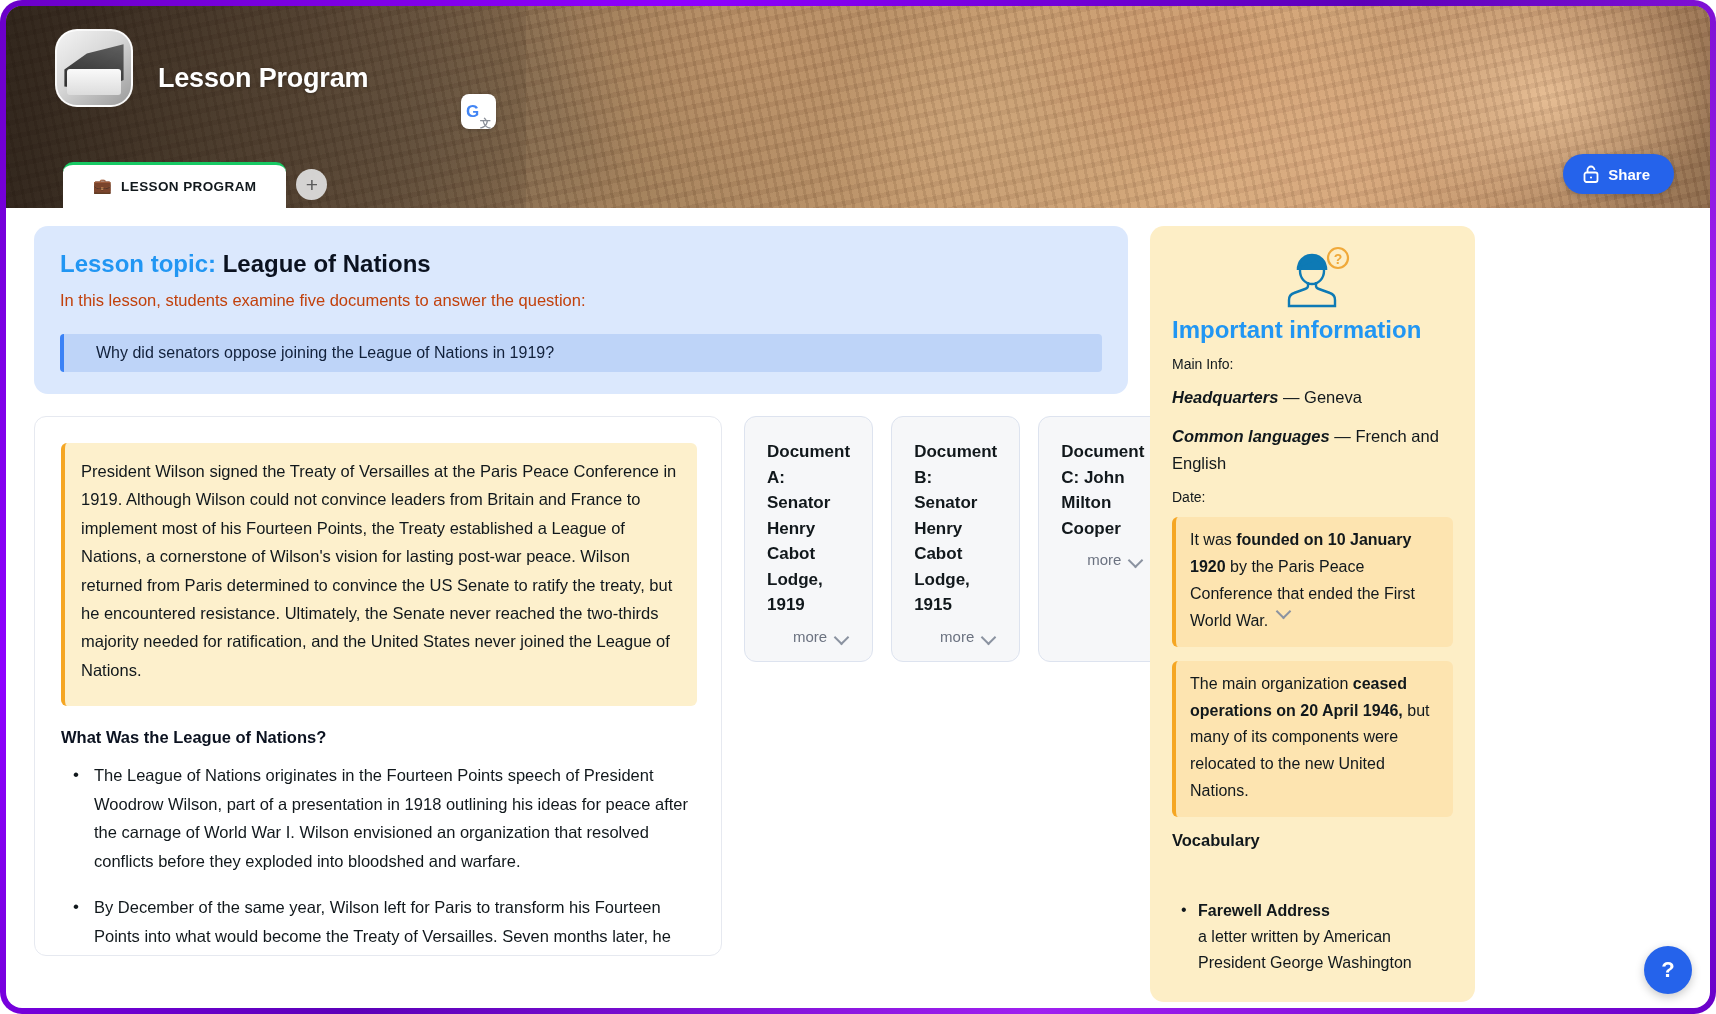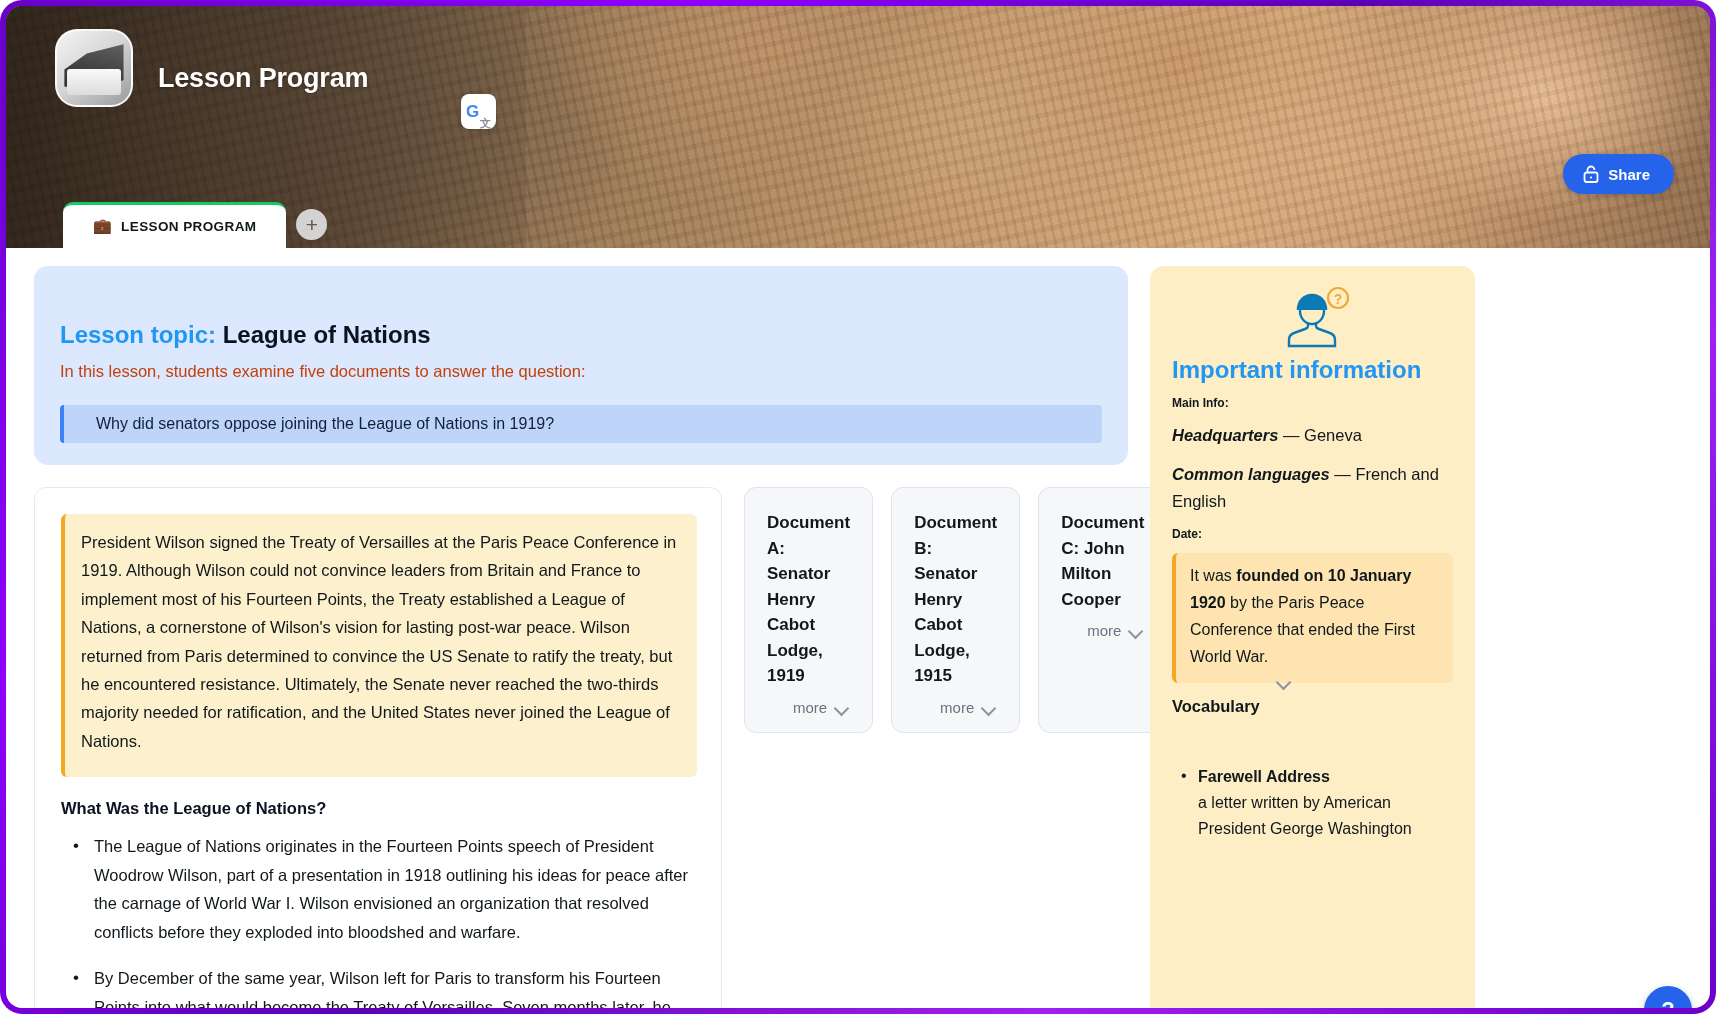--- a/index.html
+++ b/index.html
@@ -23,21 +23,21 @@
     height: 100%;
     background: #ffffff;
     border-radius: 16px;
     overflow: hidden;
     position: relative;
   }
 
   
   .banner {
     position: relative;
-    height: 242px;
+    height: 202px;
     width: 100%;
     overflow: hidden;
     background: #4c1d95;
   }
   .banner-photo {
     position: absolute;
     inset: 0;
     background:
       radial-gradient(ellipse 280px 200px at 1540px 90px, #e4b98f 0%, rgba(228,185,143,0) 62%),
       radial-gradient(ellipse 300px 220px at 1330px 150px, #d9a87c 0%, rgba(217,168,124,0) 65%),
@@ -131,21 +131,21 @@
   }
   .left-col { width: 1094px; flex: none; }
   .right-col { width: 325px; flex: none; }
 
   
   .topic-card {
     background: #dbe8fd; border-radius: 14px;
     padding: 24px 26px 22px 26px;
     margin-bottom: 22px;
   }
-  .topic-heading { font-size: 24px; font-weight: 700; color: #0b1220; margin-bottom: 13px; margin-top: 31px; }
+  .topic-heading { font-size: 24px; font-weight: 700; color: #0b1220; margin-bottom: 13px; }
   .topic-heading .lbl { color: #2196f3; }
   .topic-sub { font-size: 16.5px; color: #c2410c; margin-bottom: 24px; }
   .topic-question {
     background: #bed4f8; border-left: 4px solid #3b82f6;
     border-radius: 4px; padding: 10px 32px;
     font-size: 16px; color: #11203a;
   }
 
   
   .content-row { display: flex; gap: 22px; align-items: flex-start; }
@@ -191,21 +191,21 @@
   }
 
   
   .info-panel {
     background: #fdeec6; border-radius: 14px;
     padding: 20px 22px 18px 22px;
     height: 776px; overflow: hidden;
   }
   .info-avatar { display: flex; justify-content: center; position: relative; margin-bottom: 6px; }
   .info-title { color: #2196f3; font-size: 24px; font-weight: 700; margin-bottom: 12px; }
-  .info-h { font-size: 12px; font-weight: 700; color: #11181c; margin-bottom: 12px; }
+  .info-h { font-size: 14px; font-weight: 400; color: #11181c; margin-bottom: 12px; }
   .info-line { font-size: 16.5px; color: #11181c; line-height: 1.64; margin-bottom: 12px; }
   .info-line b { font-weight: 700; font-style: italic; }
   .info-callout {
     background: #fde4b0; border-left: 4px solid #f5a623; border-radius: 6px;
     padding: 10px 14px 12px 14px; margin-bottom: 14px;
     font-size: 16px; line-height: 1.68; color: #11181c;
   }
   .info-callout b { font-weight: 700; }
   .vocab-title { font-size: 16.5px; font-weight: 700; color: #11181c; margin-bottom: 12px; }
   .vocab-list { list-style: none; margin-top: 48px; }
@@ -348,20 +348,23 @@
             <span>—</span>
             <span>French and English</span>
           </div>
 
           <div class="info-h">Date:</div>
 
           <div class="info-callout">
             <span>It was </span><b>founded on 10 January 1920</b><span> by the Paris Peace Conference that ended the First World War.</span>
           </div>
 
+          <div class="info-callout">
+            <span>The main organization </span><b>ceased operations on 20 April 1946,</b><span> but many of its components were relocated to the new United Nations.</span>
+          </div>
 
           <div class="vocab-title">Vocabulary</div>
           <ul class="vocab-list">
             <li>
               <span class="vocab-term">Farewell Address</span>
               <span>a letter written by American President George Washington</span>
             </li>
           </ul>
 
         </div>

